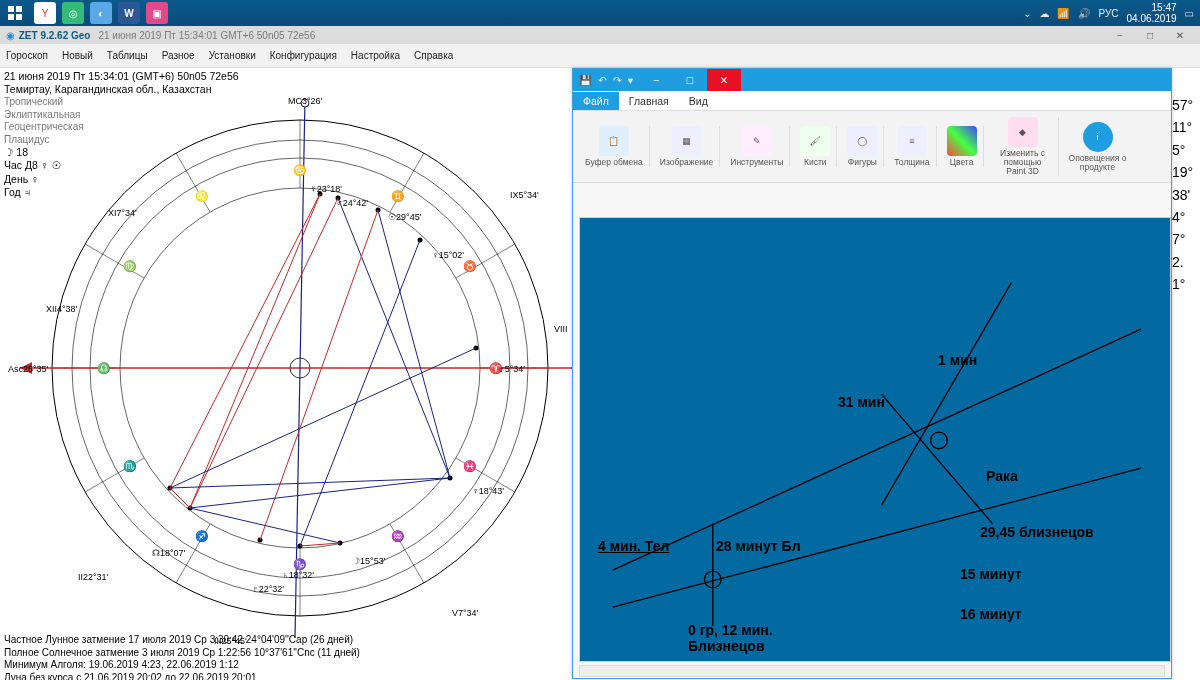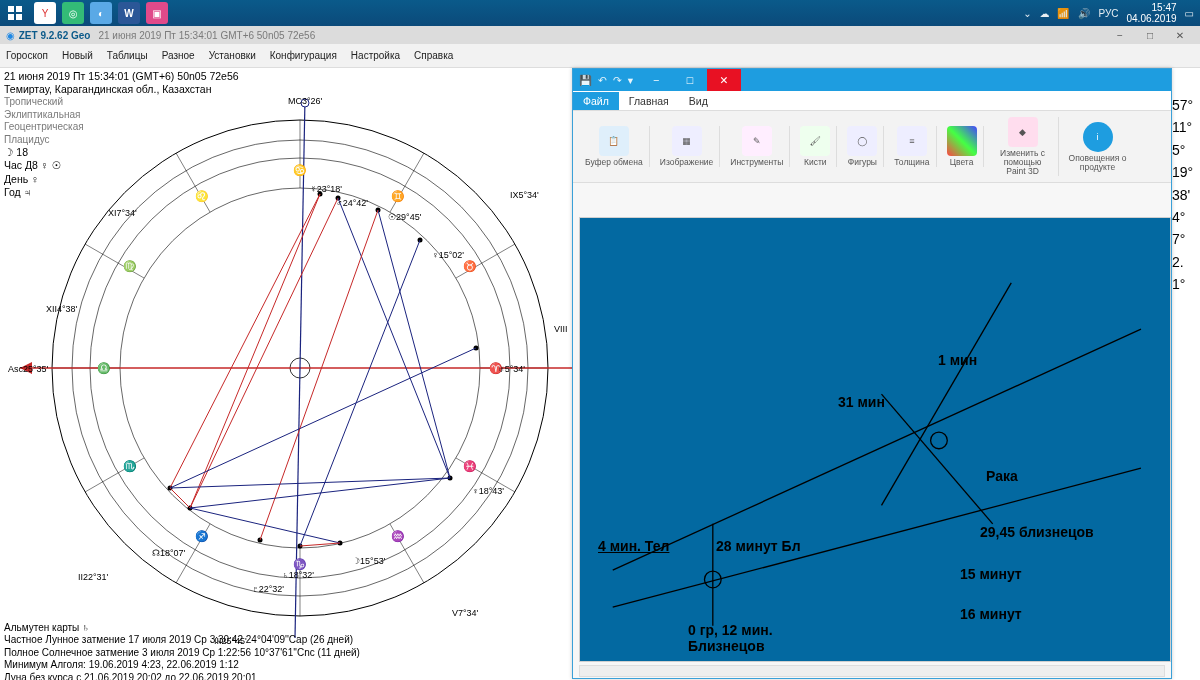--- a/index.html
+++ b/index.html
@@ -244,21 +244,20 @@
         <text x="472" y="406">♆18°43'</text>
         <text x="352" y="476">☽15°53'</text>
         <text x="282" y="490">♄18°32'</text>
         <text x="252" y="504">♇22°32'</text>
         <text x="152" y="468">☊18°07'</text>
       </g>
     </svg>
   </div>
 
   <div class="zet-foot">
-    <div>Альмутен карты ♄</div>
     <div>Частное Лунное затмение 17 июля 2019 Ср  3:30:42 24°04'09''Cap (26 дней)</div>
     <div>Полное Солнечное затмение 3 июля 2019 Ср  1:22:56 10°37'61''Cnc (11 дней)</div>
     <div>Минимум Алголя: 19.06.2019  4:23,  22.06.2019  1:12</div>
     <div>Луна без курса с 21.06.2019 20:02 до 22.06.2019 20:01</div>
   </div>
 
   <div class="paint">
     <div class="paint-title">
       <div class="qat">
         <span>💾</span>

